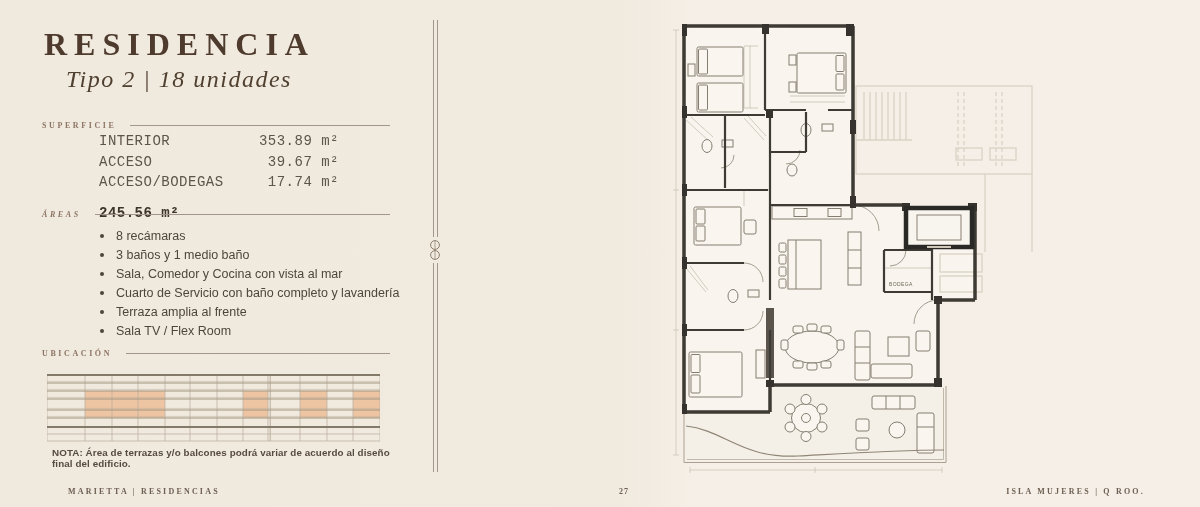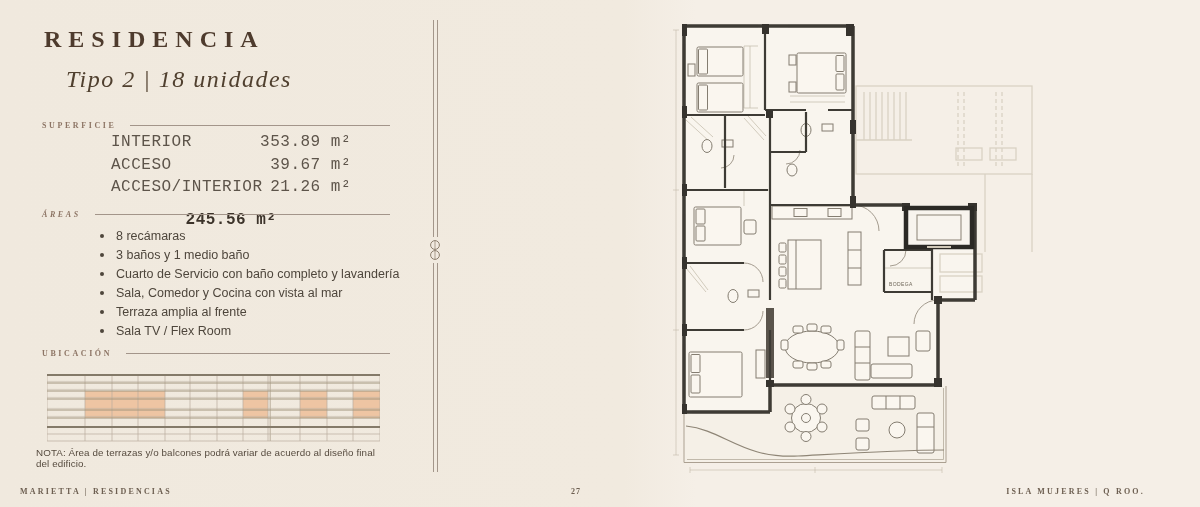--- a/index.html
+++ b/index.html
@@ -2,41 +2,41 @@
 <html><head>
 <meta charset="utf-8">
 <style>
   html,body{margin:0;padding:0;background:#efe9de;}
   #page{position:relative;width:1200px;height:507px;overflow:hidden;
         background:linear-gradient(90deg,#f0e9de 0%,#f1eadf 52%,#f5efe7 58%,#f5efe7 100%);
         font-family:"Liberation Serif",serif;}
   .abs{position:absolute;}
 
   
-  .title{left:44px;top:26px;font-size:24px;font-weight:700;letter-spacing:7px;color:#4e3b2d;}
+  .title{left:44px;top:26px;font-size:32px;font-weight:700;letter-spacing:7px;color:#4e3b2d;}
   .subtitle{left:66px;top:66px;font-size:24px;font-style:italic;letter-spacing:1.5px;color:#50402f;}
 
   .sec-head{display:flex;align-items:center;gap:14px;width:348px;left:42px;}
   .sec-label{font-size:8px;font-weight:700;letter-spacing:2.6px;color:#8d7565;white-space:nowrap;}
   .sec-rule{flex:1;border-top:1px solid #a3958a;height:0;}
 
-  .sup-table{left:111px;top:133px;width:240px;font-family:"Liberation Mono","DejaVu Sans Mono",monospace;
-             font-size:16px;color:#5d544a;letter-spacing:0.5px;}
+  .sup-table{left:99px;top:133px;width:240px;font-family:"Liberation Mono","DejaVu Sans Mono",monospace;
+             font-size:14px;color:#5d544a;letter-spacing:0.5px;}
   .sup-row{display:flex;justify-content:space-between;margin-bottom:4.5px;}
-  .sup-total{text-align:center;font-weight:700;color:#3c332a;margin-top:15px;}
+  .sup-total{text-align:left;font-weight:700;color:#3c332a;margin-top:15px;}
 
   .areas-list{left:100px;top:230px;width:320px;font-family:"Liberation Sans",sans-serif;
               font-size:12.5px;color:#4e463c;}
   .area-item{display:flex;align-items:center;margin-bottom:6.5px;height:12.5px;}
   .dot{width:4px;height:4px;border-radius:50%;background:#4e463c;margin-right:12px;flex:none;}
 
-  .nota{left:36px;top:447px;width:340px;font-family:"Liberation Sans",sans-serif;
-        font-size:9.8px;font-weight:400;color:#564b3f;letter-spacing:0.1px;}
-
-  .footer{top:487px;font-size:8px;letter-spacing:2.2px;color:#6d5f51;font-weight:700;}
+  .nota{left:52px;top:447px;width:340px;font-family:"Liberation Sans",sans-serif;
+        font-size:9.8px;font-weight:700;color:#564b3f;letter-spacing:0.1px;}
+
+  .footer{top:487px;font-size:8px;letter-spacing:2.2px;color:#6d5f51;font-weight:700;margin-left:48px;}
   .f-left{left:20px;}
   .f-center{left:0;width:1152px;text-align:center;letter-spacing:1px;}
   .f-right{right:55px;}
 
   
   .divider{left:433px;top:20px;height:452px;width:3px;border-left:1px solid #a3968a;border-right:1px solid #a3968a;}
 </style>
 </head>
 <body>
 
@@ -53,47 +53,47 @@
   <div class="abs sup-table">
     <div class="sup-row">
       <span>INTERIOR</span>
       <span>353.89 m²</span>
     </div>
     <div class="sup-row">
       <span>ACCESO</span>
       <span>39.67 m²</span>
     </div>
     <div class="sup-row">
-      <span>ACCESO/INTERIOR</span>
-      <span>21.26 m²</span>
+      <span>ACCESO/BODEGAS</span>
+      <span>17.74 m²</span>
     </div>
     <div class="sup-total">245.56 m²</div>
   </div>
 
   <div class="abs sec-head" style="top:210px;left:42px;font-style:italic;">
     <span class="sec-label">ÁREAS</span>
     <span class="sec-rule"></span>
   </div>
 
   <div class="abs areas-list">
     <div class="area-item">
         <span class="dot"></span>
         <span>8 recámaras</span>
       </div>
     <div class="area-item">
         <span class="dot"></span>
         <span>3 baños y 1 medio baño</span>
       </div>
     <div class="area-item">
         <span class="dot"></span>
+        <span>Sala, Comedor y Cocina con vista al mar</span>
+      </div>
+    <div class="area-item">
+        <span class="dot"></span>
         <span>Cuarto de Servicio con baño completo y lavandería</span>
-      </div>
-    <div class="area-item">
-        <span class="dot"></span>
-        <span>Sala, Comedor y Cocina con vista al mar</span>
       </div>
     <div class="area-item">
         <span class="dot"></span>
         <span>Terraza amplia al frente</span>
       </div>
     <div class="area-item">
         <span class="dot"></span>
         <span>Sala TV / Flex Room</span>
       </div>
   </div>

